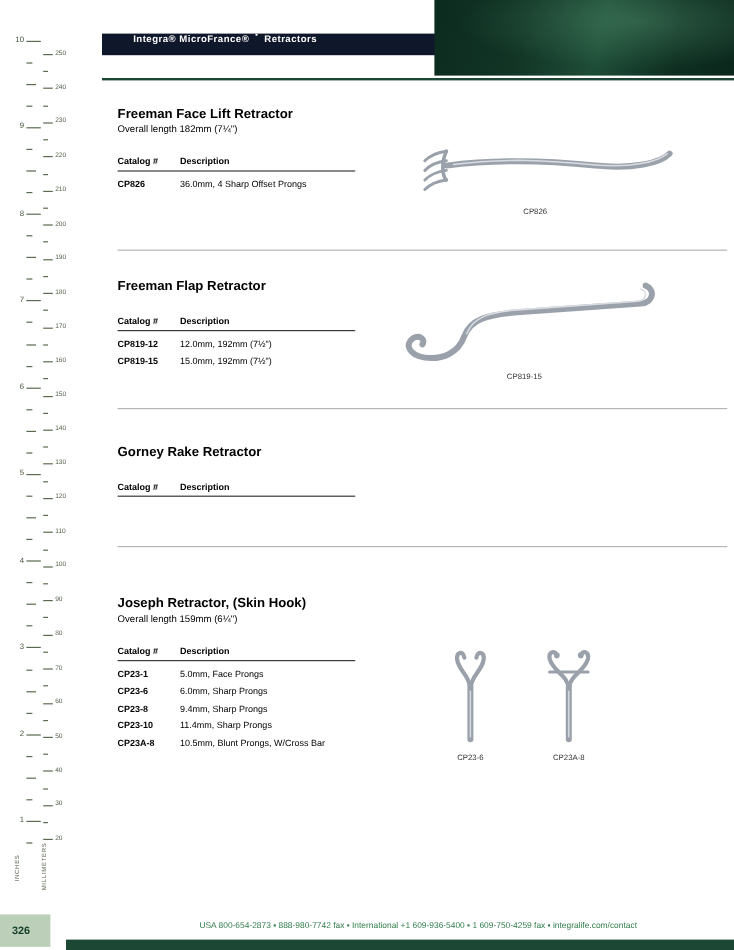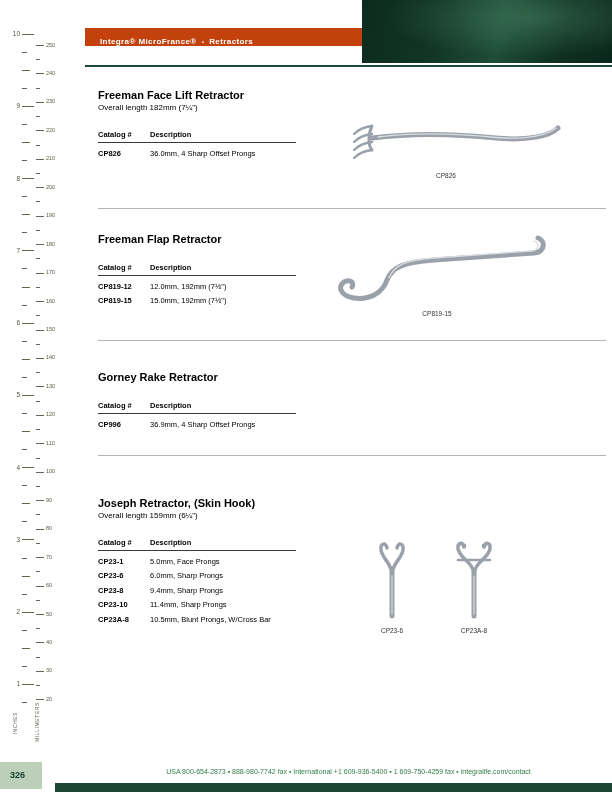--- a/index.html
+++ b/index.html
@@ -6,22 +6,22 @@
   html,body { width:612px; height:792px; }
   body {
     position:relative; background:#ffffff; overflow:hidden;
     font-family:"Liberation Sans", sans-serif; color:#000;
   }
   .page { position:absolute; inset:0; }
 
   
   .header-band {
     position:absolute; left:85px; top:28px; right:0; height:18px;
-    background:#c2410c; color:#fff;
-    display:flex; align-items:flex-end; gap:5px; padding-left:15px;
+    background:#0f172a; color:#fff;
+    display:flex; align-items:flex-start; gap:5px; padding-left:26px;
     font-size:8px; font-weight:bold; letter-spacing:.4px;
   }
   .header-band .sep { font-size:6px; position:relative; top:-1px; }
   .header-art {
     position:absolute; left:362px; top:0; width:250px; height:63px;
     background:
       radial-gradient(ellipse at 68% 28%, rgba(110,180,140,.30), transparent 62%),
       linear-gradient(102deg,#0b2b1f 0%,#123526 30%,#1e4d37 55%,#0e2f21 80%,#0a271c 100%);
   }
   .header-rule { position:absolute; left:85px; top:65px; right:0; height:2px; background:#1b4734; }
@@ -267,24 +267,20 @@
 
   <div class="divider" style="top:340px"></div>
 
   <section class="product" style="top:371px">
     <h2>Gorney Rake Retractor</h2>
     <div class="tbl">
       <div class="tr head">
         <span class="c1">Catalog #</span>
         <span class="c2">Description</span>
       </div>
-      <div class="tr row">
-        <span class="c1">CP996</span>
-        <span class="c2">36.9mm, 4 Sharp Offset Prongs</span>
-      </div>
     </div>
   </section>
 
   <div class="divider" style="top:455px"></div>
 
   <section class="product" style="top:497px">
     <h2>Joseph Retractor, (Skin Hook)</h2>
     <p class="sub">Overall length 159mm (6¼")</p>
     <div class="tbl">
       <div class="tr head">

